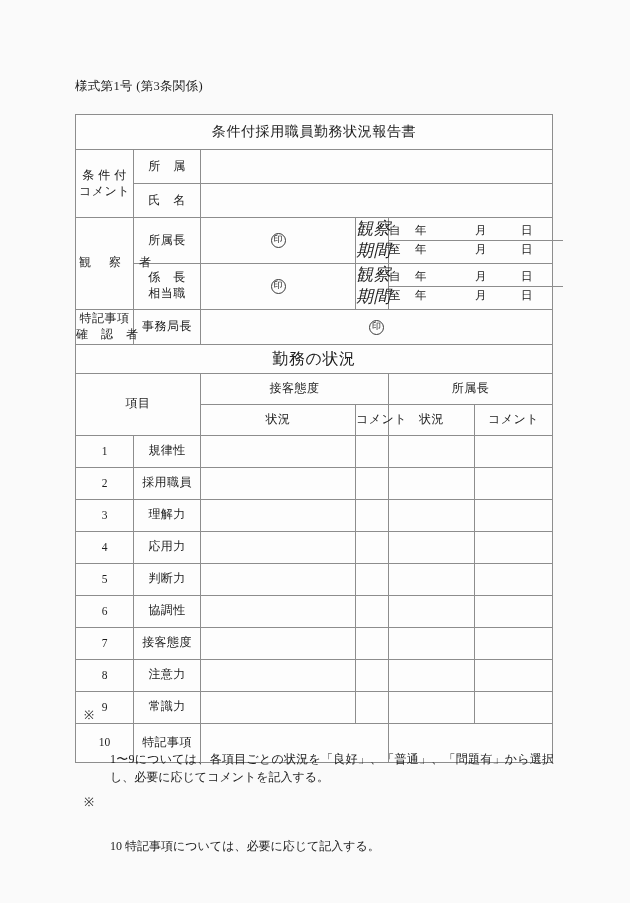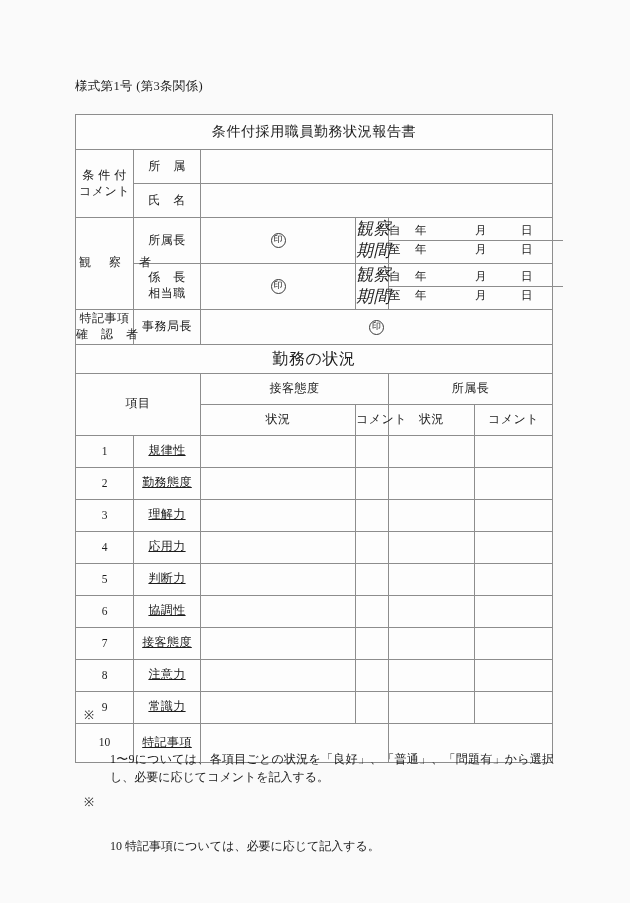--- a/index.html
+++ b/index.html
@@ -126,21 +126,21 @@
 
   .period-outer { padding: 0; }
 
   .section-head {
     height: 28px;
     font-size: 16px;
     letter-spacing: 0.6px;
   }
 
   .num-cell { width: 26px; font-size: 11.5px; font-family: "Liberation Serif", serif; }
-  .item-cell { text-align: left; padding-left: 11px; font-size: 12px; letter-spacing: 0.4px; text-decoration: underline; }
+  .item-cell { text-align: left; padding-left: 11px; font-size: 12px; letter-spacing: 0.4px; }
 
   
   .notes {
     position: absolute;
     left: 84px;
     top: 706px;
     width: 470px;
     font-size: 12px;
     line-height: 1.5;
   }
@@ -292,21 +292,21 @@
     <tr>
       <td class="h31 num-cell">1</td>
       <td class="h31 item-cell">規律性</td>
       <td class="h31 blank"></td>
       <td class="h31 blank"></td>
       <td class="h31 blank" colspan="2"></td>
       <td class="h31 blank" colspan="2"></td>
     </tr>
     <tr>
       <td class="h31 num-cell">2</td>
-      <td class="h31 item-cell">勤務態度</td>
+      <td class="h31 item-cell">採用職員</td>
       <td class="h31 blank"></td>
       <td class="h31 blank"></td>
       <td class="h31 blank" colspan="2"></td>
       <td class="h31 blank" colspan="2"></td>
     </tr>
     <tr>
       <td class="h31 num-cell">3</td>
       <td class="h31 item-cell">理解力</td>
       <td class="h31 blank"></td>
       <td class="h31 blank"></td>

